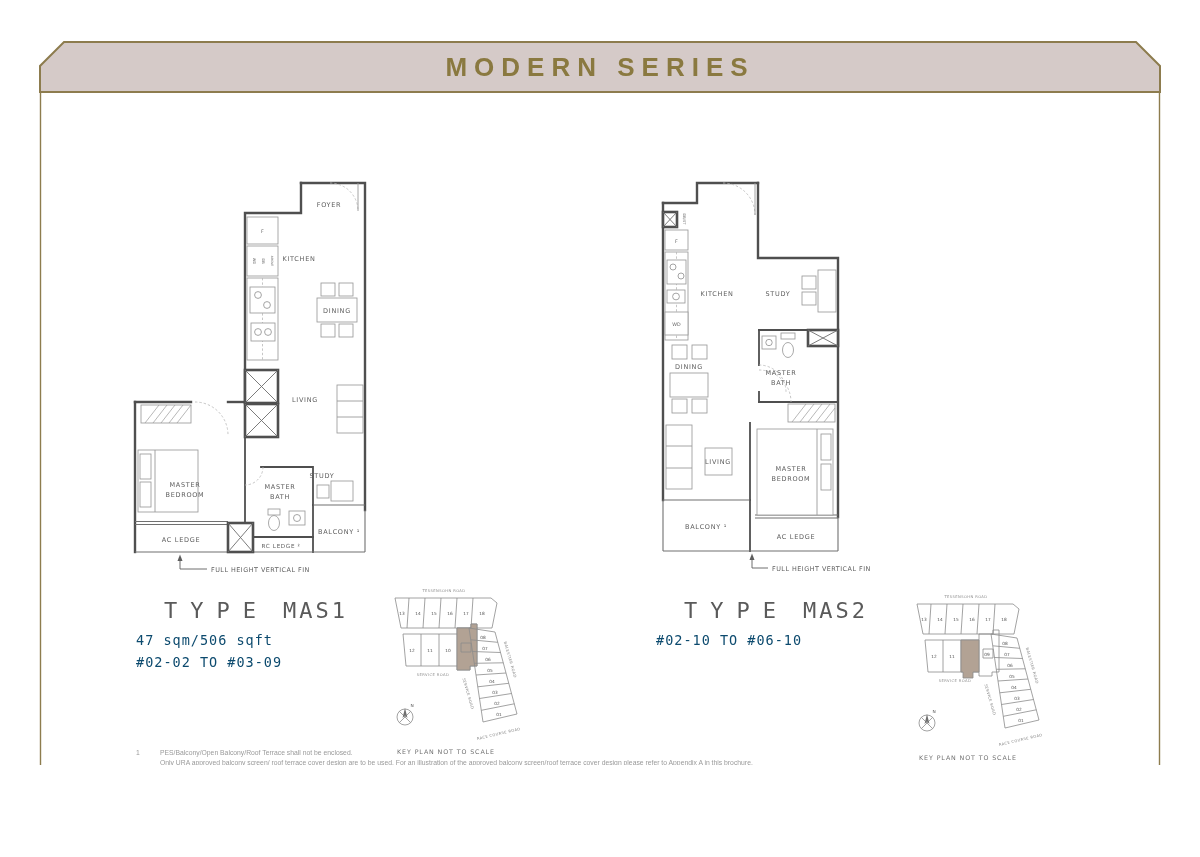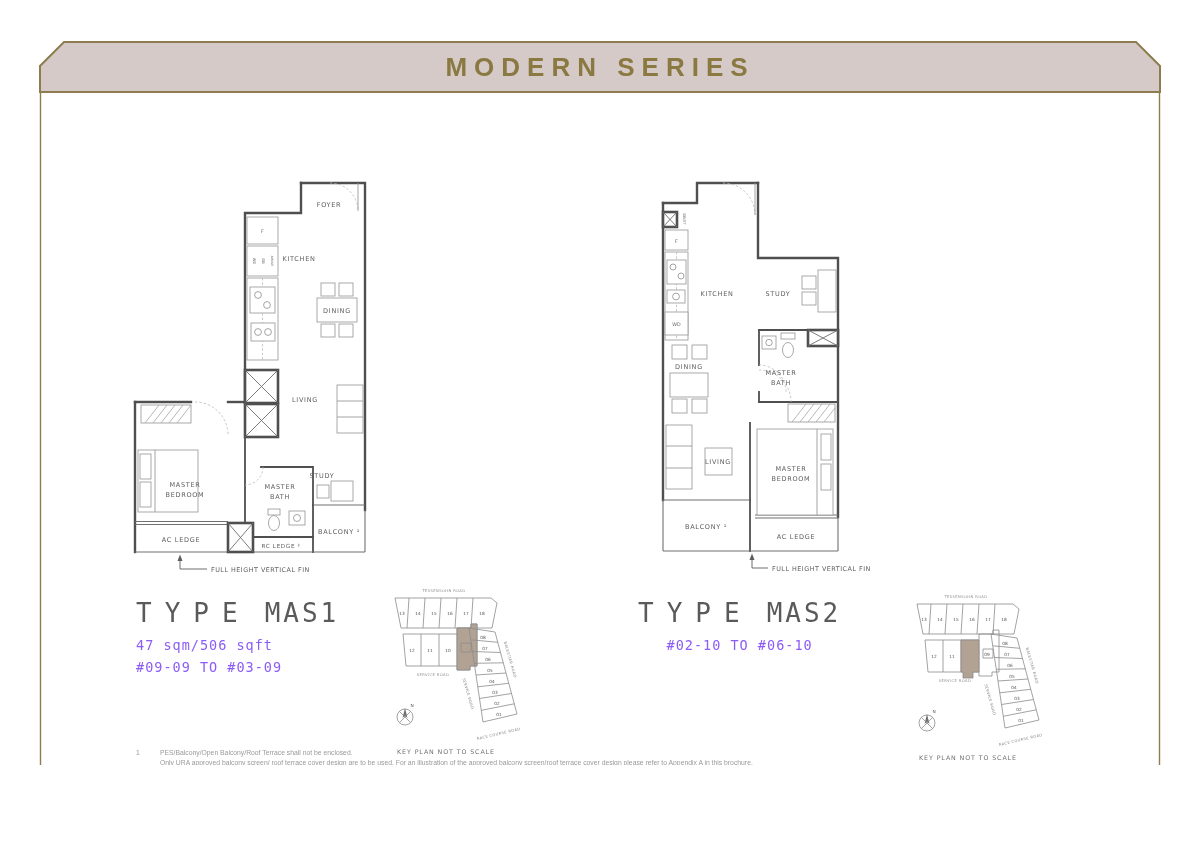--- a/index.html
+++ b/index.html
@@ -6,24 +6,24 @@
   #page{position:relative;width:1200px;height:765px;background:#ffffff;overflow:hidden;
         font-family:"Liberation Sans",sans-serif;}
   .abs{position:absolute;}
 
   
   #banner-title{left:0;top:44px;width:1200px;height:46px;line-height:46px;text-align:center;
     font-family:"Liberation Sans",sans-serif;font-weight:bold;font-size:26px;color:#8a7940;
     letter-spacing:7px;}
 
   
-  .type-title{font-family:"DejaVu Sans Mono",monospace;font-size:26px;color:#5a5a5a;}
+  .type-title{font-family:"DejaVu Sans Mono",monospace;font-size:22px;color:#5a5a5a;margin-left:28px;}
   .type-title .w1{letter-spacing:13px;margin-right:14px;}
   .type-title .w2{letter-spacing:3px;}
-  .type-sub{font-family:"DejaVu Sans Mono",monospace;font-size:13.5px;color:#8b5cf6;
+  .type-sub{font-family:"DejaVu Sans Mono",monospace;font-size:13.5px;color:#0c4a6e;
     letter-spacing:1px;line-height:22px;margin-top:6px;}
 
   
   #footnotes{left:136px;top:748px;width:940px;font-size:6.8px;color:#9a9a9a;line-height:9.6px;}
   #footnotes .row{display:flex;}
   #footnotes .num{width:24px;flex:none;}
   #footnotes .txt{flex:1;}
 
   
   #category-title{right:140px;top:780px;font-family:Liberation Serif, serif;font-size:30px;
@@ -279,25 +279,25 @@
       <text class="fin" x="122" y="401">FULL HEIGHT VERTICAL FIN</text>
     </g>
   </svg>
 
   <div class="abs" style="left:136px;top:598px;">
     <div class="type-title">
       <span class="w1">TYPE</span><span class="w2">MAS1</span>
     </div>
     <div class="type-sub">
       <div>47 sqm/506 sqft</div>
-      <div>#09-09 TO #03-09</div>
+      <div>#02-02 TO #03-09</div>
     </div>
   </div>
 
-  <div class="abs" style="left:638px;top:598px;text-align:center;">
+  <div class="abs" style="left:656px;top:598px;">
     <div class="type-title">
       <span class="w1">TYPE</span><span class="w2">MAS2</span>
     </div>
     <div class="type-sub">
       <div>#02-10 TO #06-10</div>
     </div>
   </div>
 
   <svg class="abs" style="left:381px;top:582px;" width="165" height="178" viewBox="0 0 165 178">
     <text class="kroad" x="63" y="10">TESSENSOHN ROAD</text>

